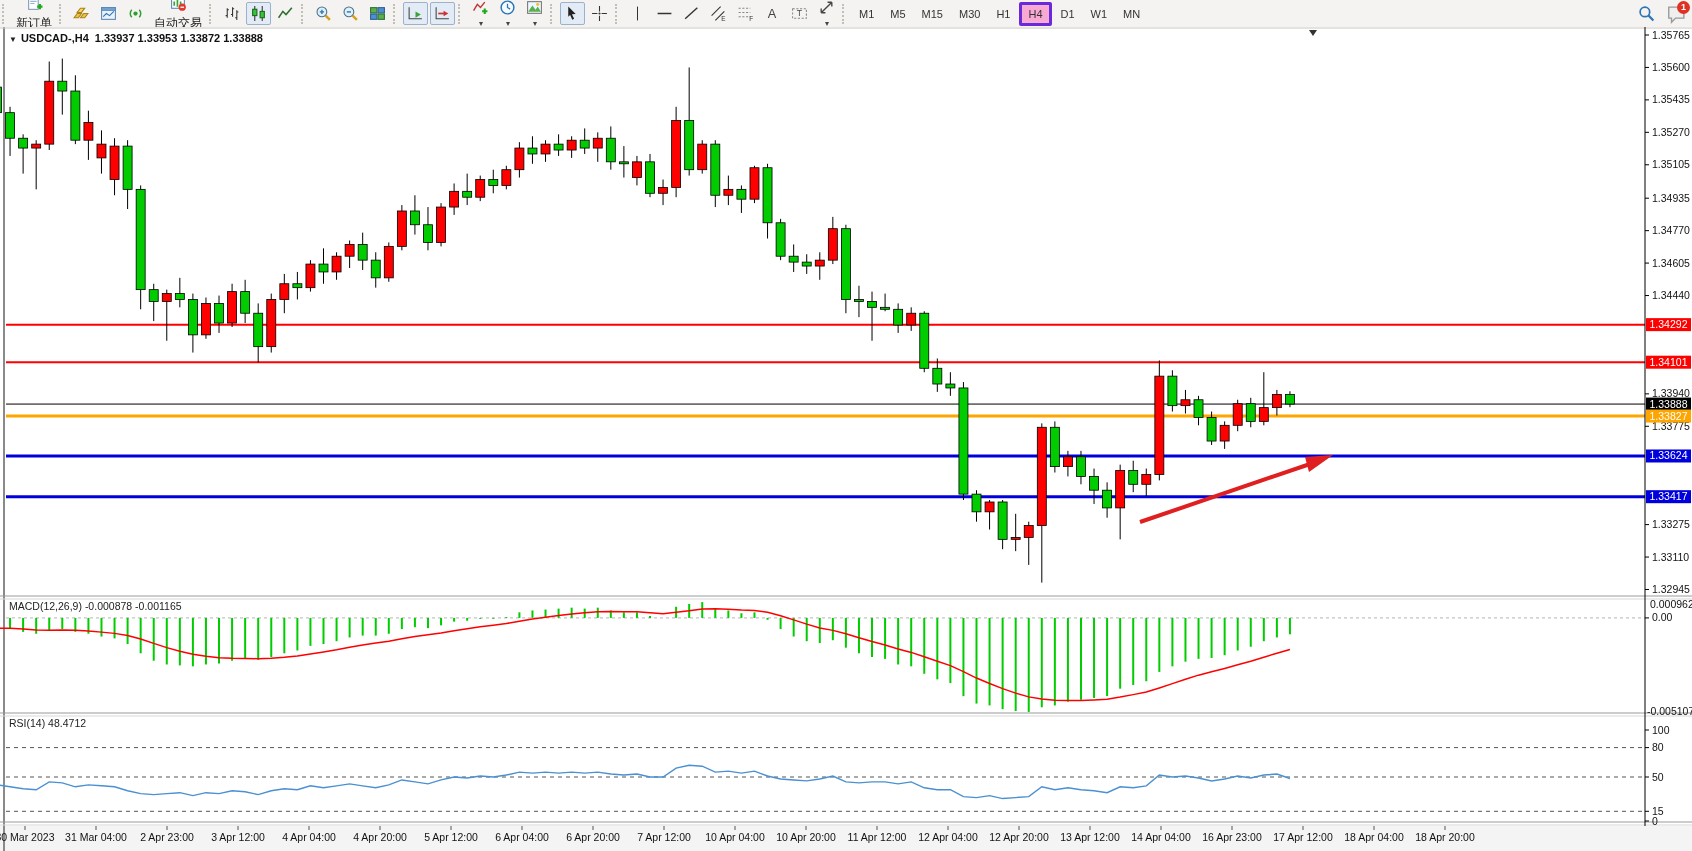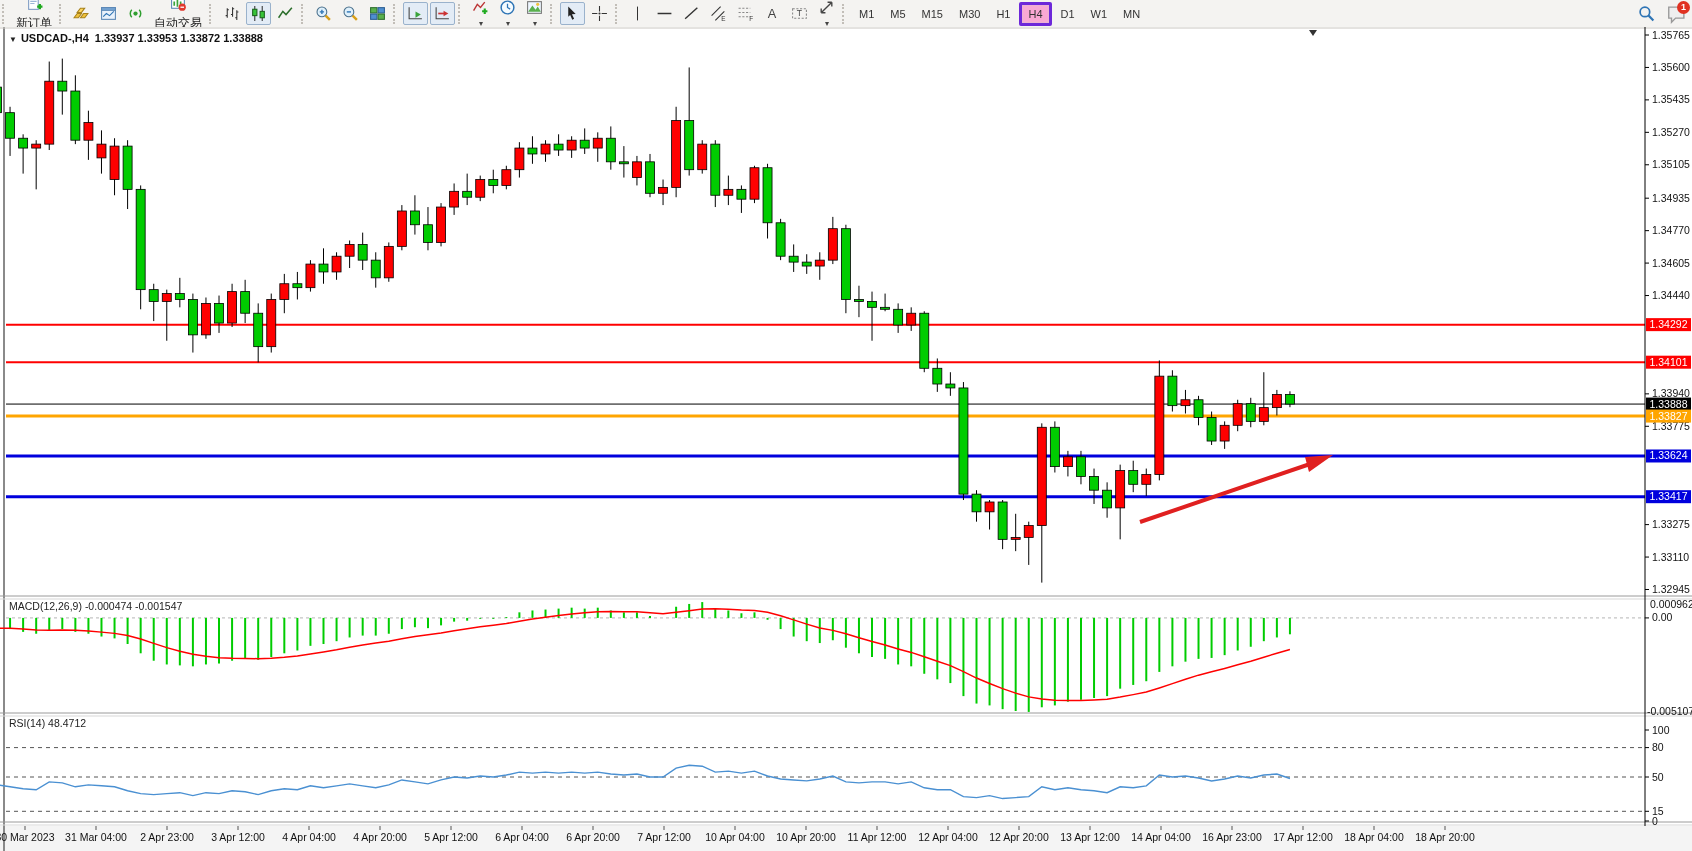--- a/index.html
+++ b/index.html
@@ -661,18 +661,18 @@
         <line x1="1374" y1="826" x2="1374" y2="830" stroke="#555"></line>
         <text x="1374" y="841" text-anchor="middle">18 Apr 04:00</text>
         <line x1="1445" y1="826" x2="1445" y2="830" stroke="#555"></line>
         <text x="1445" y="841" text-anchor="middle">18 Apr 20:00</text>
       </g>
     </svg>
   <div id="chart-title">
     <span class="tri">▼</span><span>USDCAD-,H4</span><span class="lbl-gap"></span><span>1.33937 1.33953 1.33872 1.33888</span>
   </div>
   <div id="macd-label">
-    <span>MACD(12,26,9)</span> <span>-0.000474</span> <span>-0.001547</span>
+    <span>MACD(12,26,9)</span> <span>-0.000878</span> <span>-0.001165</span>
   </div>
   <div id="rsi-label">
     <span>RSI(14)</span> <span>48.4712</span>
   </div>
 </div>
 
 </body></html>

